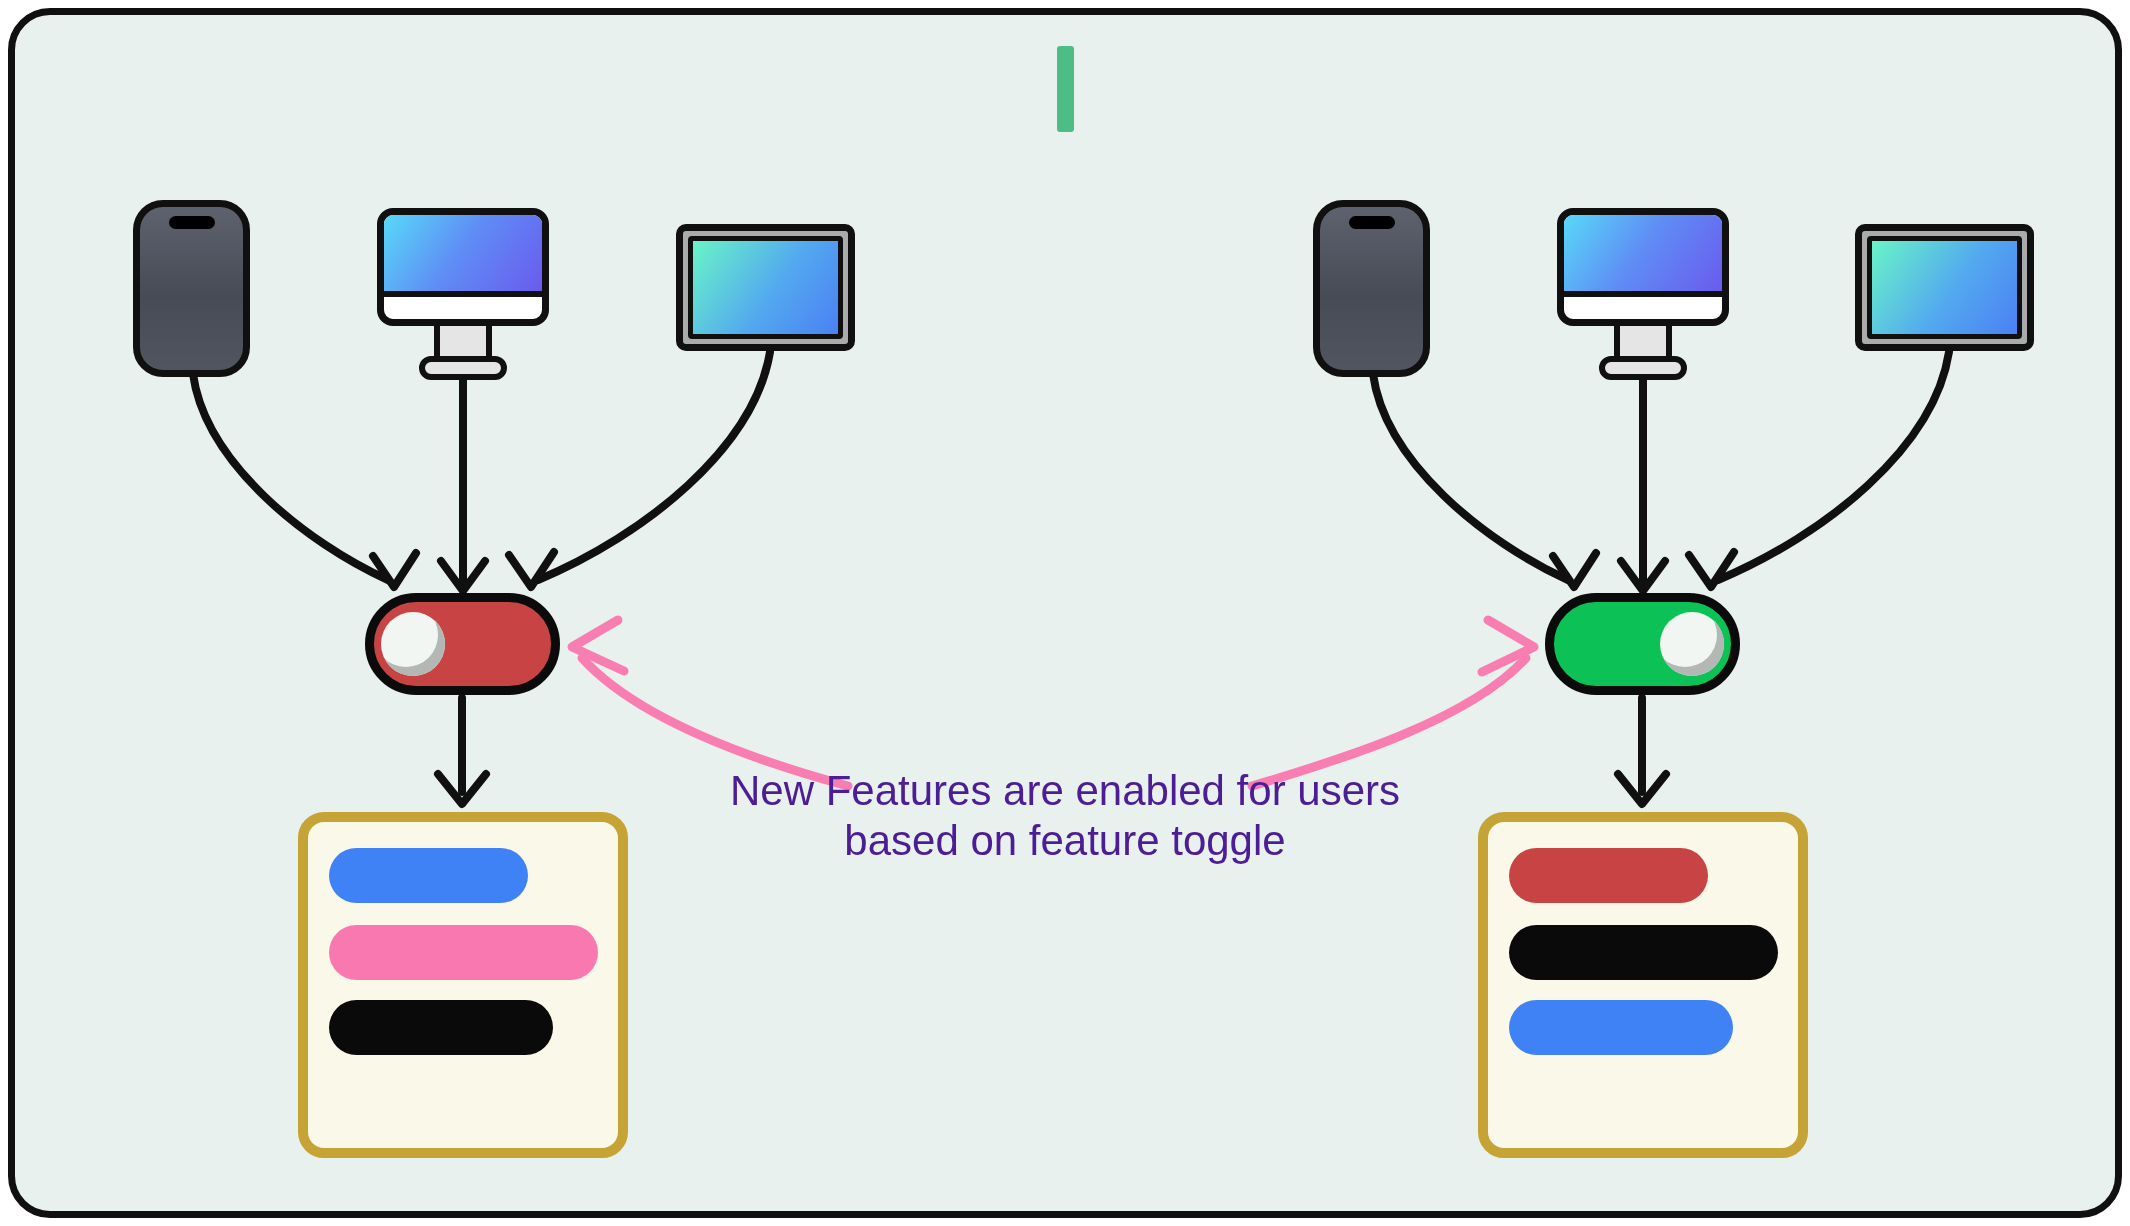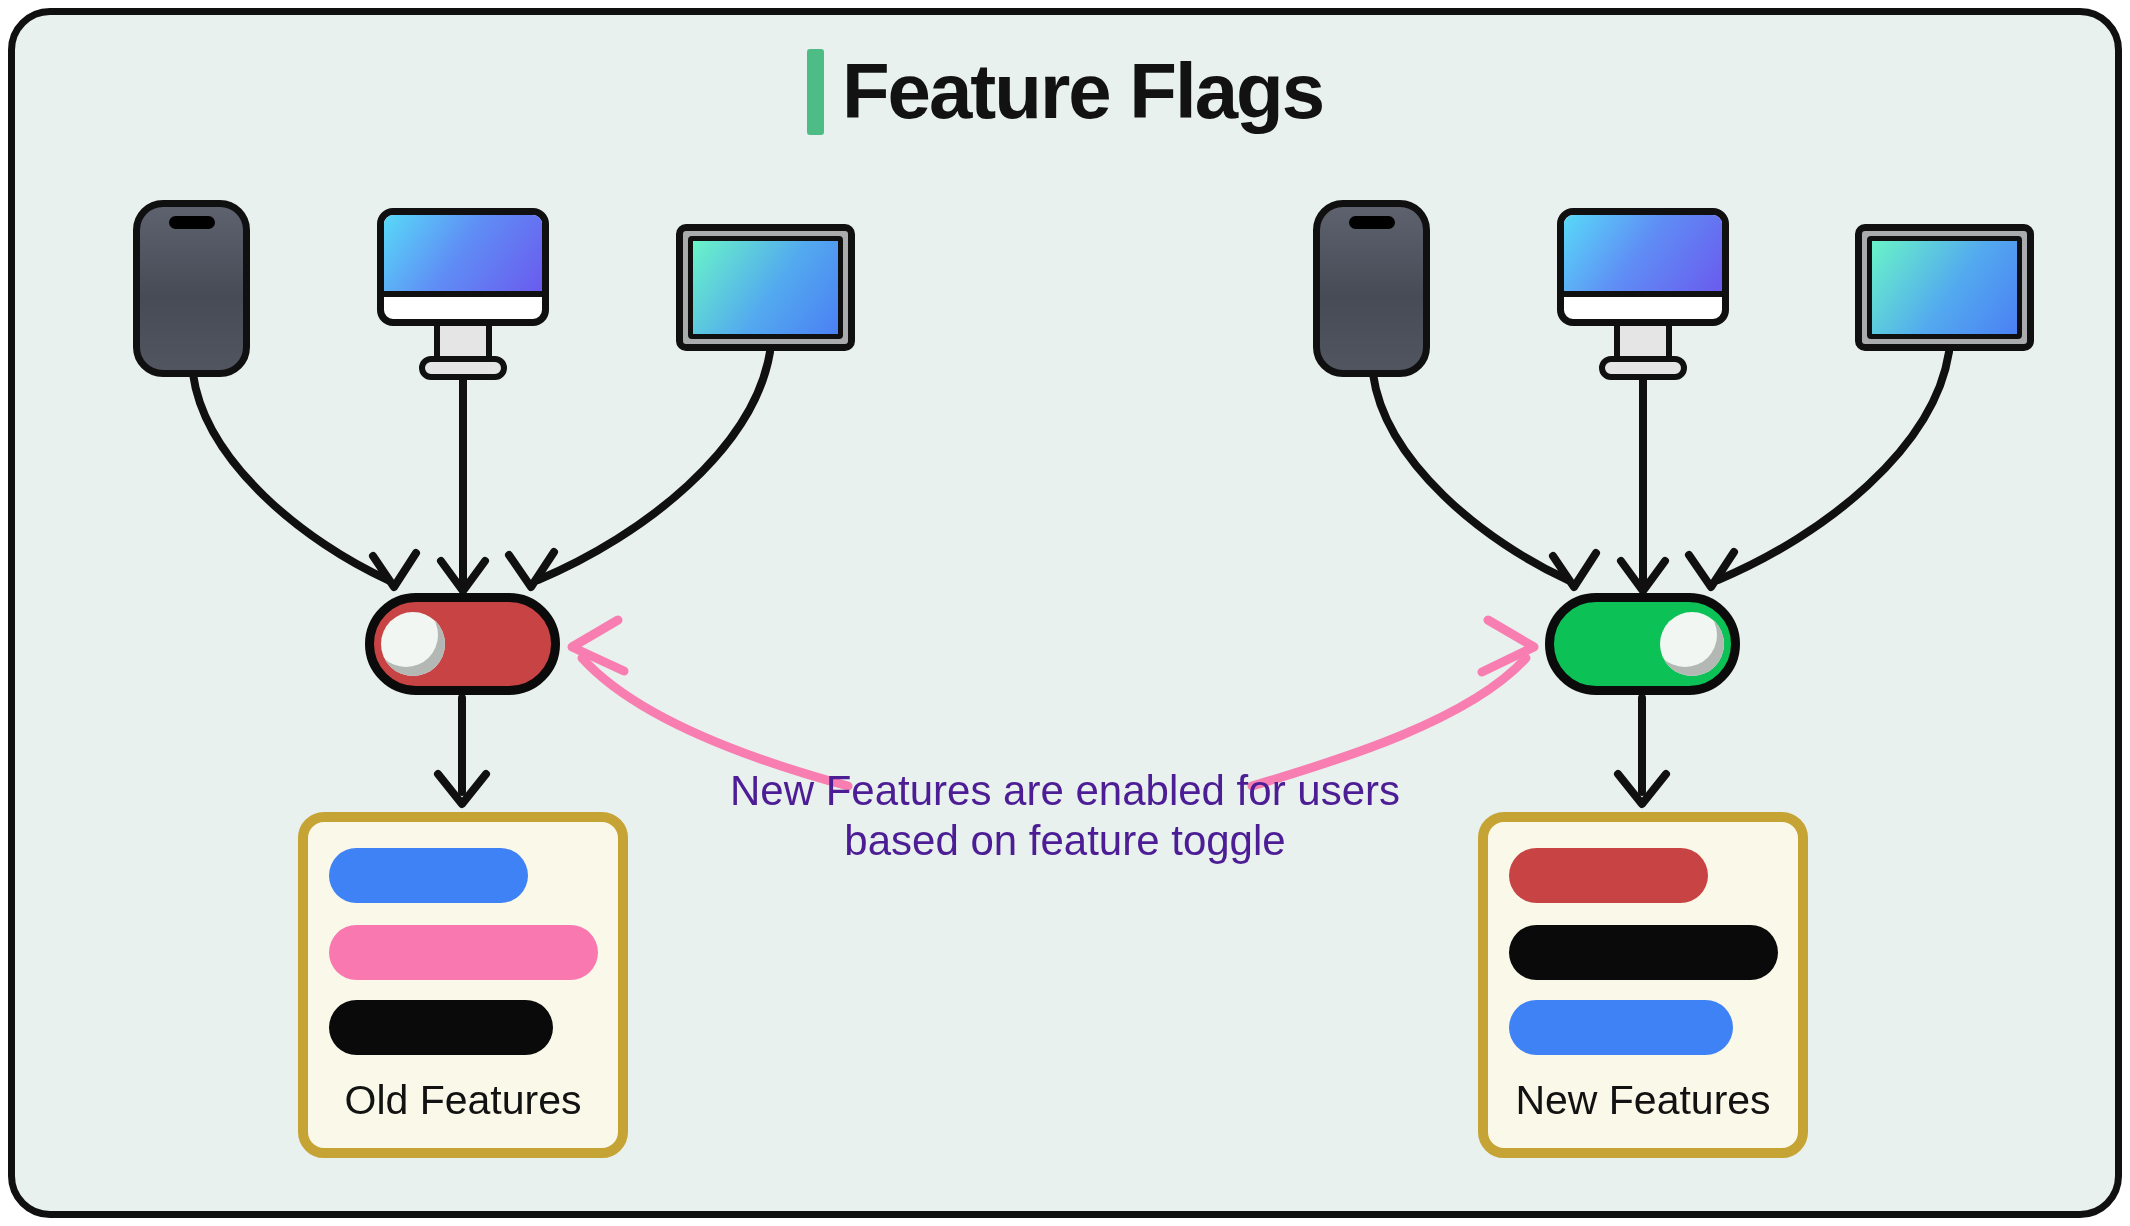--- a/index.html
+++ b/index.html
@@ -97,21 +97,20 @@
   <g fill="none" stroke="#f87eb2" stroke-width="9" stroke-linecap="round" stroke-linejoin="round">
     <path d="M848,786 C760,762 640,722 582,658"></path>
     <path d="M618,620 L572,647 L624,671"></path>
     <path d="M1252,786 C1340,760 1470,720 1526,658"></path>
     <path d="M1488,620 L1534,647 L1482,672"></path>
   </g>
 </svg>
 
 <div class="title">
   <span class="title-bar"></span>
-  <span class="title-text">Feature Flags</span>
 </div>
 
 <div class="phone" style="left:133px;top:200px;">
   <span class="notch"></span>
 </div>
 <div class="monitor" style="left:377px;top:208px;">
   <div class="neck"></div>
   <div class="screen">
       <div class="glass"></div>
     </div>
@@ -139,25 +138,23 @@
   <span class="knob"></span>
 </div>
 <div class="toggle on" style="left:1545px;top:593px;">
   <span class="knob"></span>
 </div>
 
 <div class="fbox" style="left:298px;top:812px;">
   <div class="pill r1 len-s c-blue"></div>
   <div class="pill r2 len-l c-pink"></div>
   <div class="pill r3 len-m c-black"></div>
-  <div class="label">Old Features</div>
 </div>
 <div class="fbox" style="left:1478px;top:812px;">
   <div class="pill r1 len-s c-red"></div>
   <div class="pill r2 len-l c-black"></div>
   <div class="pill r3 len-m c-blue"></div>
-  <div class="label">New Features</div>
 </div>
 
 <div class="caption">
   <div>New Features are enabled for users</div>
   <div>based on feature toggle</div>
 </div>
 
 </body></html>

